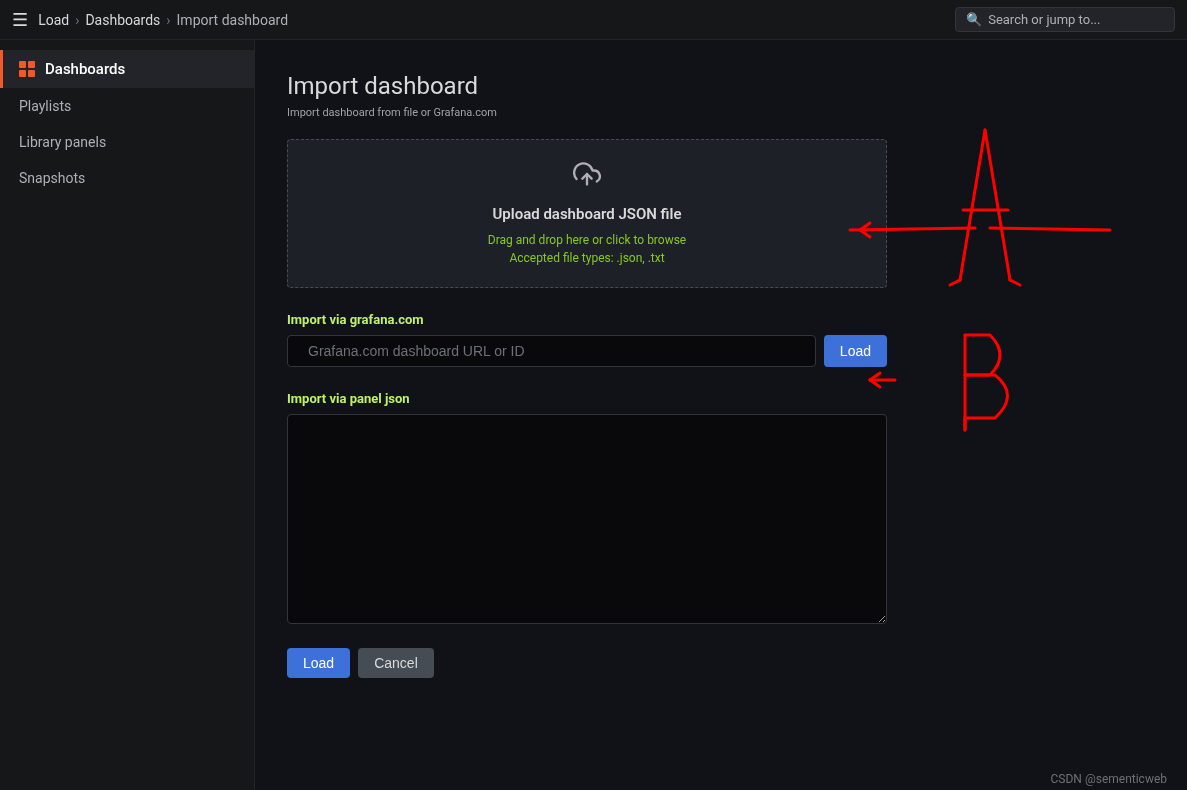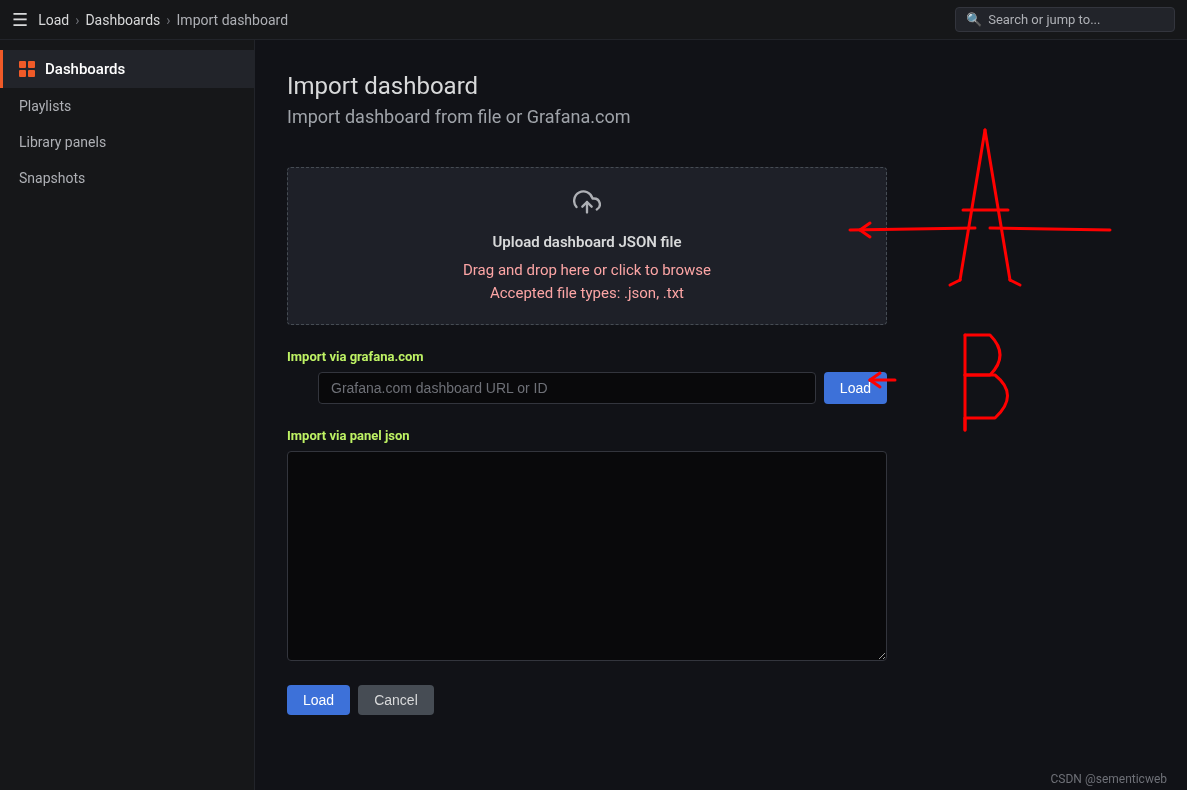--- a/index.html
+++ b/index.html
@@ -122,23 +122,23 @@
       padding: 32px 32px;
       overflow-y: auto;
     }
     .page-title {
       font-size: 24px;
       font-weight: 400;
       color: #d8d9da;
       margin-bottom: 6px;
     }
     .page-subtitle {
-      font-size: 18px;
+      font-size: 11px;
       color: #9fa3a9;
-      margin-bottom: 40px;
+      margin-bottom: 20px;
     }
 
     
     .upload-box {
       border: 1px dashed #464c54;
       border-radius: 4px;
       padding: 20px;
       text-align: center;
       background: #1e2028;
       cursor: pointer;
@@ -150,22 +150,22 @@
       color: #aeb0b5;
       margin-bottom: 10px;
     }
     .upload-title {
       font-size: 15px;
       font-weight: 600;
       color: #d8d9da;
       margin-bottom: 8px;
     }
     .upload-hint {
-      font-size: 15px;
-      color: #fca5a5;
+      font-size: 12px;
+      color: #84cc16;
       line-height: 1.5;
     }
 
     
     .section-label {
       font-size: 13px;
       color: #bef264;
       margin-bottom: 8px;
       font-weight: 700;
     }
@@ -173,25 +173,24 @@
       display: flex;
       gap: 8px;
       max-width: 600px;
       margin-bottom: 24px;
     }
     .text-input {
       flex: 1;
       background: #09090b;
       border: 1px solid #33353d;
       border-radius: 4px;
-      padding: 7px 12px;
+      padding: 7px 20px;
       color: #d8d9da;
       font-size: 14px;
       outline: none;
-      margin-left: 31px;
     }
     .text-input::placeholder {
       color: #6e7077;
     }
     .btn-primary {
       background: #3d71d9;
       color: #fff;
       border: none;
       border-radius: 4px;
       padding: 7px 16px;

